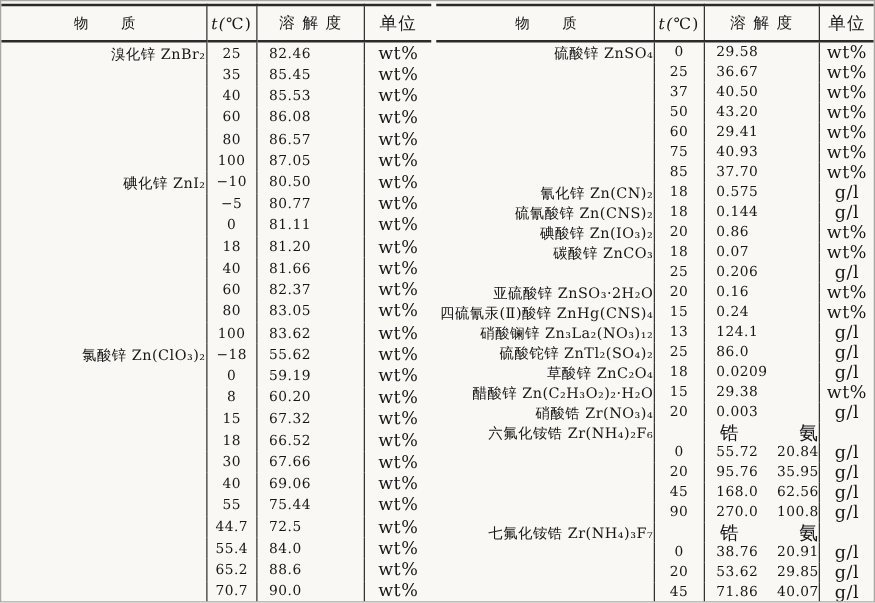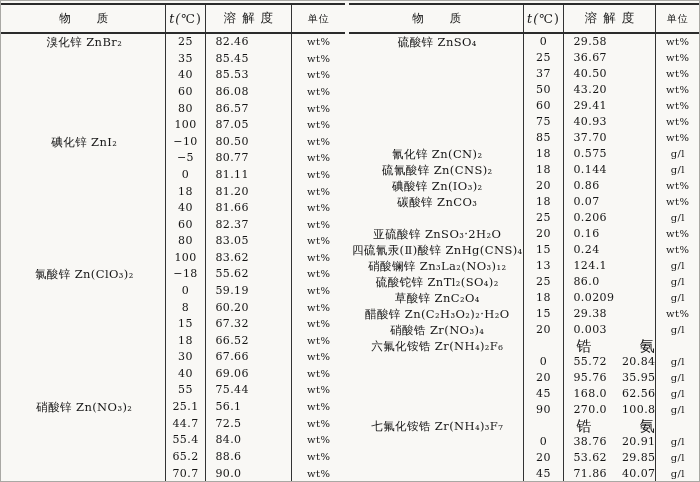--- a/index.html
+++ b/index.html
@@ -34,24 +34,24 @@
   .th-temp::first-letter { font-style: italic; }
   td {
     height: 16px;
     line-height: 16px;
     font-size: 11px;
     padding: 0;
     overflow: hidden;
     white-space: pre;
     letter-spacing: 0.4px;
   }
-  .c-s { text-align: center; padding-left: 3px; font-size: 11.5px; }
+  .c-s { text-align: right; padding-left: 3px; font-size: 11.5px; }
   .c-t { text-align: center; border-left: 1px solid #333; border-right: 1px solid #333; }
   .c-v { text-align: left; padding-left: 9px; }
-  .c-u { text-align: center; border-left: 1px solid #333; font-size: 10px; }
+  .c-u { text-align: center; border-left: 1px solid #333; font-size: 14px; }
   .v2 { display: inline-block; margin-left: 15px; }
   tr.sub td.c-v { padding-left: 12px; font-size: 15px; }
   tr.sub .v2 { margin-left: 48px; }
 </style>
 </head>
 <body>
 
 <div class="page">
   <div class="tables">
 
@@ -197,26 +197,20 @@
             <td class="c-v"><span>69.06</span></td>
             <td class="c-u">wt%</td>
           </tr>
           <tr>
             <td class="c-s"></td>
             <td class="c-t">55</td>
             <td class="c-v"><span>75.44</span></td>
             <td class="c-u">wt%</td>
           </tr>
           <tr>
-            <td class="c-s">硝酸锌 Zn(NO₃)₂</td>
-            <td class="c-t">25.1</td>
-            <td class="c-v"><span>56.1</span></td>
-            <td class="c-u">wt%</td>
-          </tr>
-          <tr>
             <td class="c-s"></td>
             <td class="c-t">44.7</td>
             <td class="c-v"><span>72.5</span></td>
             <td class="c-u">wt%</td>
           </tr>
           <tr>
             <td class="c-s"></td>
             <td class="c-t">55.4</td>
             <td class="c-v"><span>84.0</span></td>
             <td class="c-u">wt%</td>

